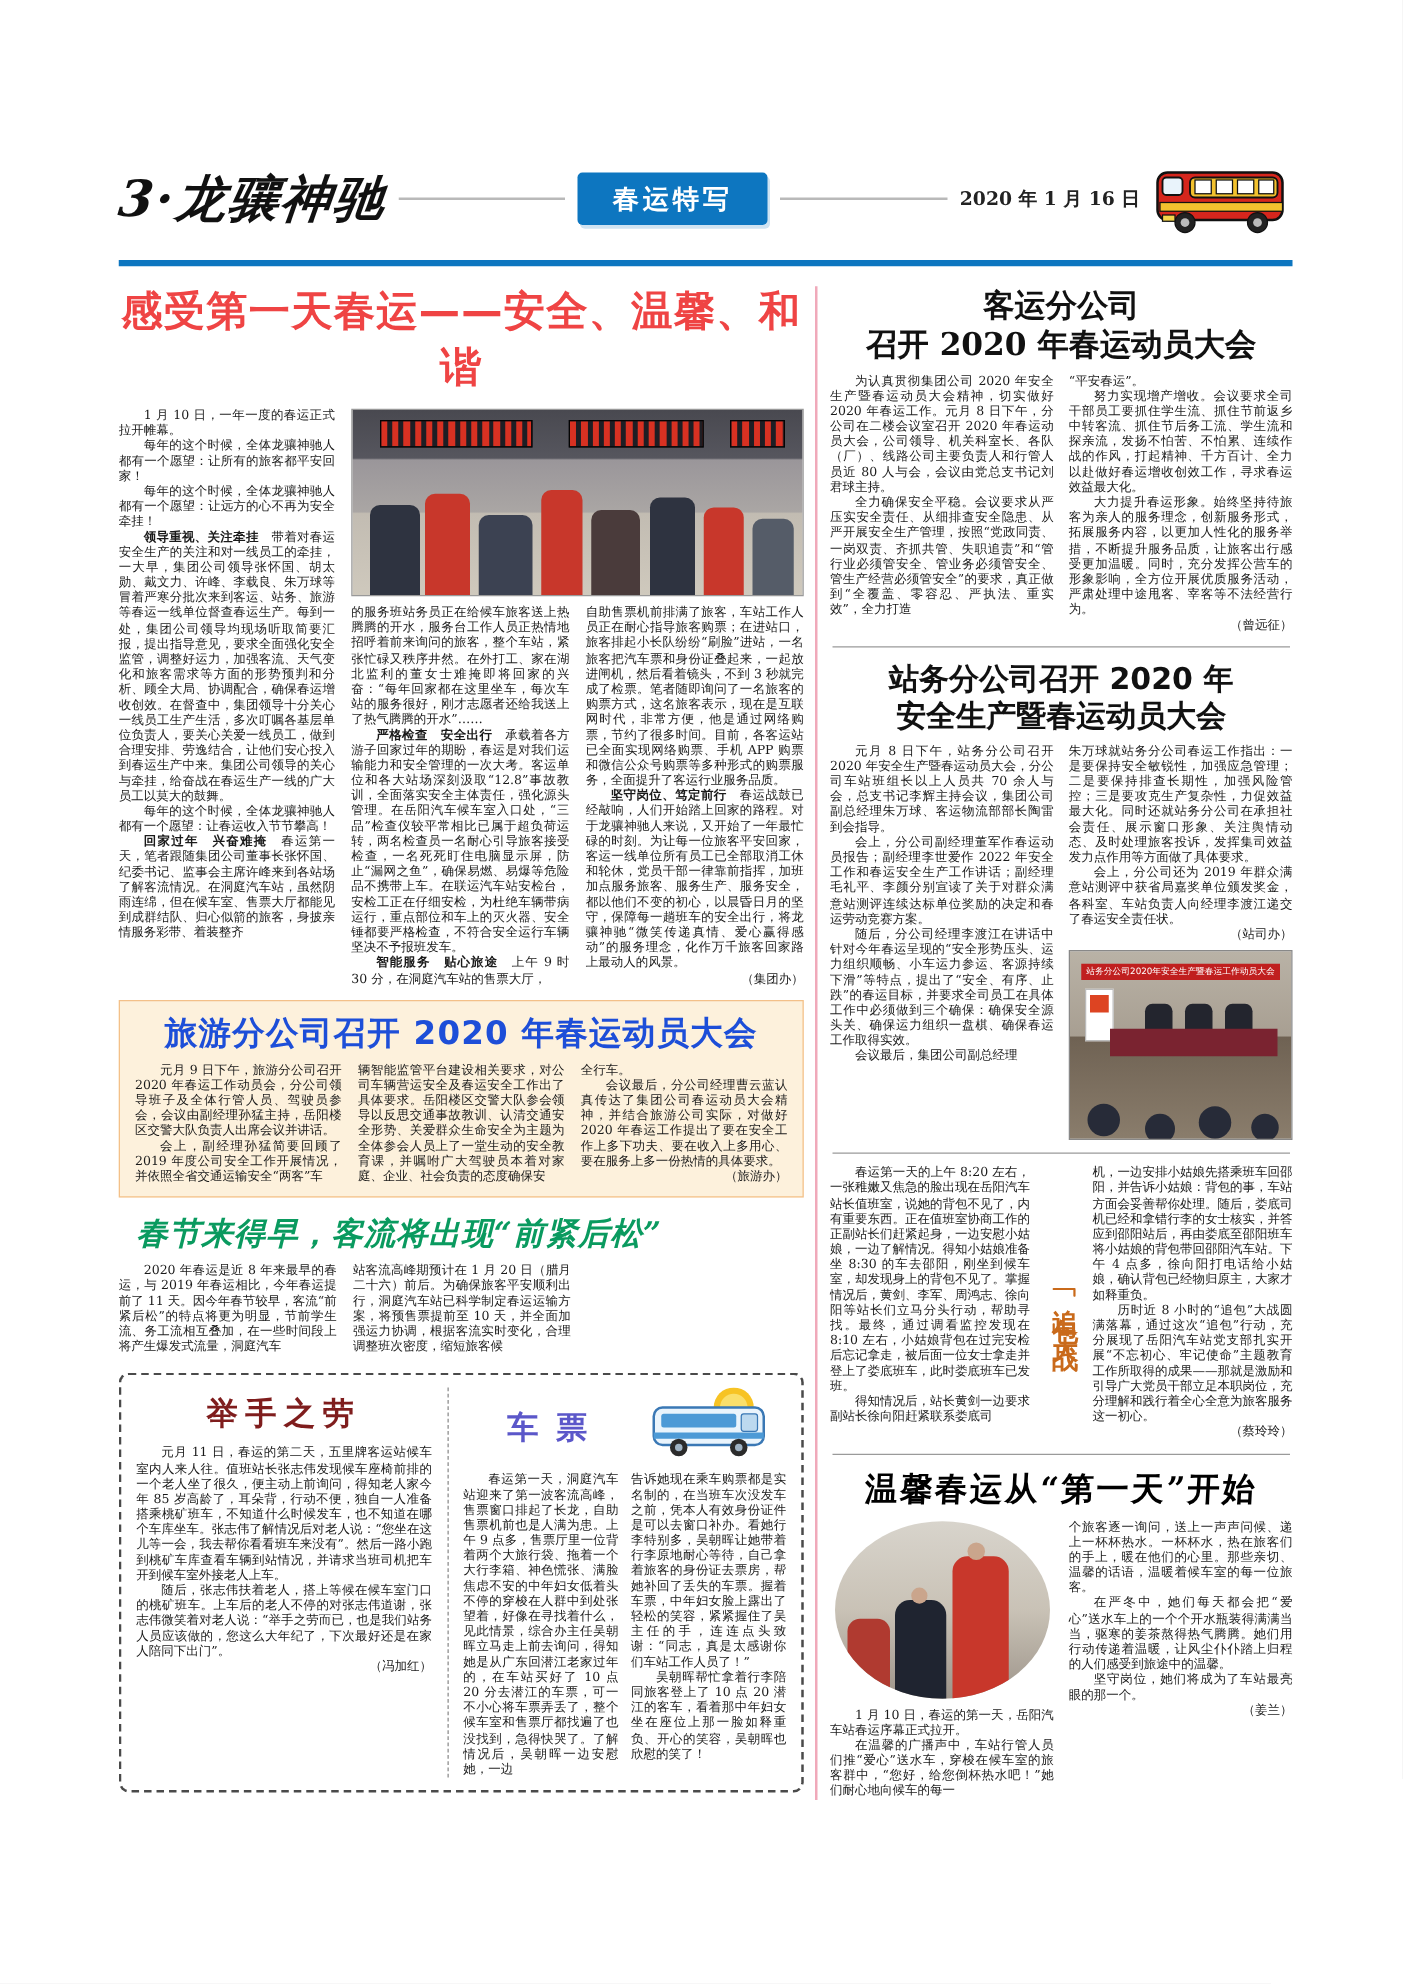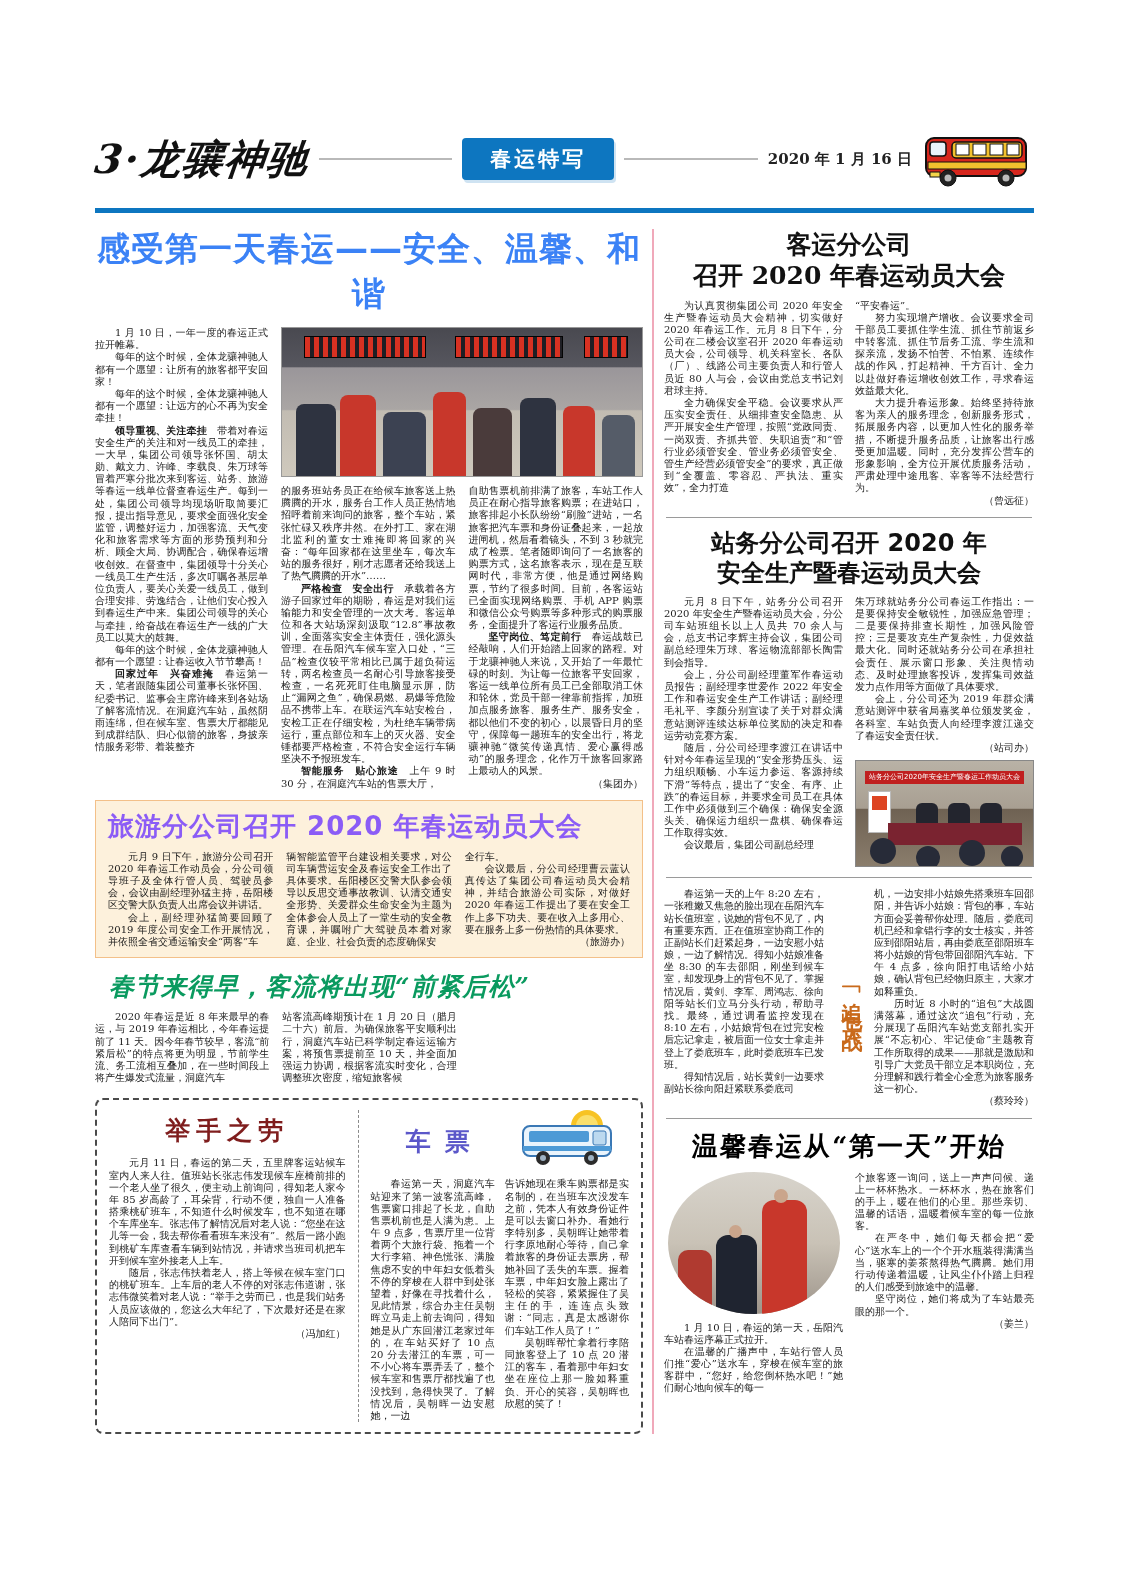--- a/index.html
+++ b/index.html
@@ -25,40 +25,40 @@
 
   
   p { margin:0; font-size:10px; line-height:1.22; text-align:justify; text-indent:2em; color:#1a1a1a; }
   p.cont { text-indent:0; }
   p.byline { text-align:right; text-indent:0; }
   b.lead { font-family:"DejaVu Sans",sans-serif; font-weight:bold; }
   .cols { display:flex; gap:13px; }
   .col { flex:1; min-width:0; }
 
   
-  .main-title { text-align:center; color:#3b82f6; font-family:"DejaVu Sans",sans-serif;
+  .main-title { text-align:center; color:#ef4444; font-family:"DejaVu Sans",sans-serif;
                 font-weight:bold; font-size:33px; letter-spacing:1px; margin:2px 0 10px; }
   .main-body { display:flex; gap:13px; }
   .main-c1 { width:173px; flex:none; }
   .main-right { flex:1; min-width:0; }
 
   
   .photo-station { height:150px; border:1px solid #999; position:relative; overflow:hidden; margin-bottom:8px;
      background:linear-gradient(180deg,#494950 0%,#56565e 26%,#9a969a 27%,#aaa6a4 55%,#c2bcb2 56%,#cfc9bd 100%); }
   .led { position:absolute; height:22px; background:#1c1c22; border:1px solid #000;
          background-image:repeating-linear-gradient(90deg,#e03020 0 5px,#1c1c22 5px 9px);
          background-size:100% 3px; background-repeat:repeat-y; opacity:.95; }
   .led1 { left:6%; top:8px; width:34%; } .led2 { left:48%; top:8px; width:30%; } .led3 { left:84%; top:8px; width:12%; }
   .crowd { position:absolute; bottom:0; width:100%; height:62%; }
   .person { position:absolute; bottom:0; border-radius:8px 8px 0 0; background:#2e3340; }
   .vest { background:#c8372b !important; }
 
   
   .tourism-box { margin-top:10px; background:#fdf1dc; border:1px solid #f3c089; padding:8px 12px 9px; }
-  .tourism-title { color:#8b5cf6; font-family:"DejaVu Sans",sans-serif;
+  .tourism-title { text-align:center; color:#1d4ed8; font-family:"DejaVu Sans",sans-serif;
                    font-weight:bold; font-size:26px; margin-bottom:7px; letter-spacing:1px; }
 
   
   .early { margin-top:12px; display:flex; gap:13px; }
   .early-left { width:66%; }
   .early-title { color:#0a9a5f; font-weight:bold; font-size:25px; font-style:italic;
                  letter-spacing:1px; margin:0 0 8px 14px; white-space:nowrap; }
   .early-col3 { flex:1; min-width:0; }
 
   
@@ -73,21 +73,21 @@
   .bus-sun { flex:1; text-align:center; }
 
   
   .rhead { text-align:center; font-weight:bold; color:#111; margin:4px 0 8px; line-height:1.25; }
   .rhead.serif { font-family:"DejaVu Serif",serif; font-size:25px; }
   .rhead.sans { font-family:"DejaVu Sans",sans-serif; font-size:24px; }
   .rhead span { display:block; }
   .hdiv { border-top:1px solid #9a9a9a; margin:10px 2px; }
 
   
-  .photo-meeting { width:100%; height:107px; border:1px solid #888; position:relative; overflow:hidden; margin-top:6px;
+  .photo-meeting { width:100%; height:152px; border:1px solid #888; position:relative; overflow:hidden; margin-top:6px;
       background:linear-gradient(180deg,#b9b2a6 0%,#a89f92 45%,#6f6253 46%,#8a7d6c 100%); }
   .banner { position:absolute; top:10px; left:5%; width:90%; background:#c01f1f; color:#fff;
             font-size:7px; line-height:13px; text-align:center; white-space:nowrap; overflow:hidden;
             font-family:"DejaVu Sans",sans-serif; }
   .flagpic { position:absolute; top:30px; left:7%; width:13%; height:42px; background:#fff;
              border:1px solid #bbb; }
   .flagpic::after { content:""; position:absolute; top:4px; left:3px; right:3px; height:14px; background:#d42; }
   .mtable { position:absolute; top:62px; left:18%; width:76%; height:22px; background:#7a2330; }
   .suit { position:absolute; width:22px; height:22px; border-radius:6px 6px 0 0; background:#23252e; top:42px; }
   .head-blob { position:absolute; border-radius:50%; background:#272b38; }

